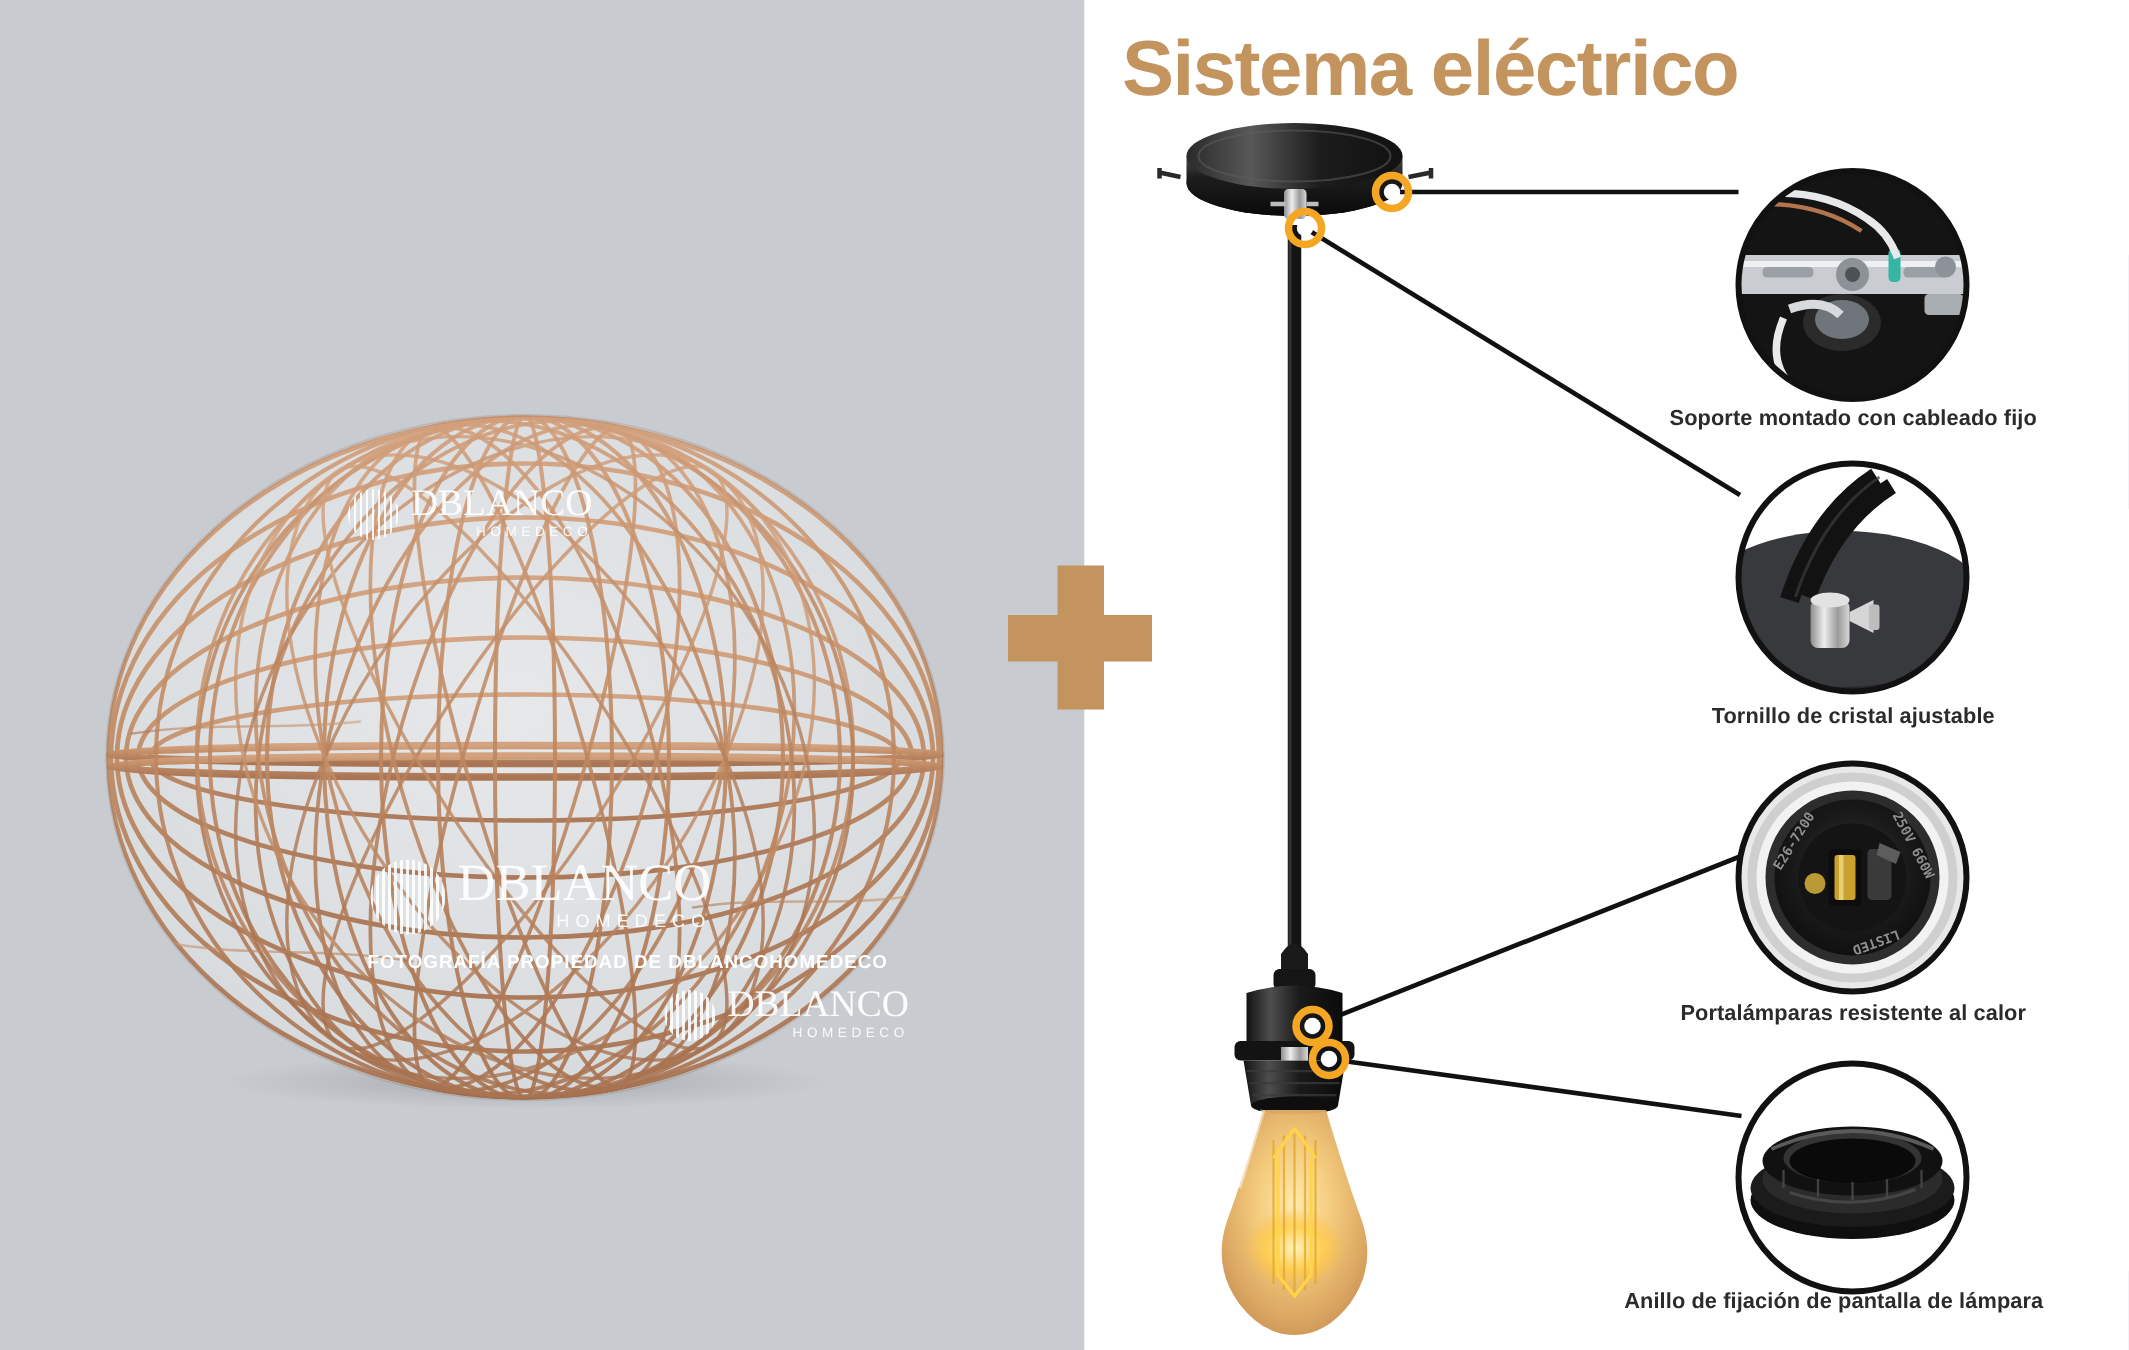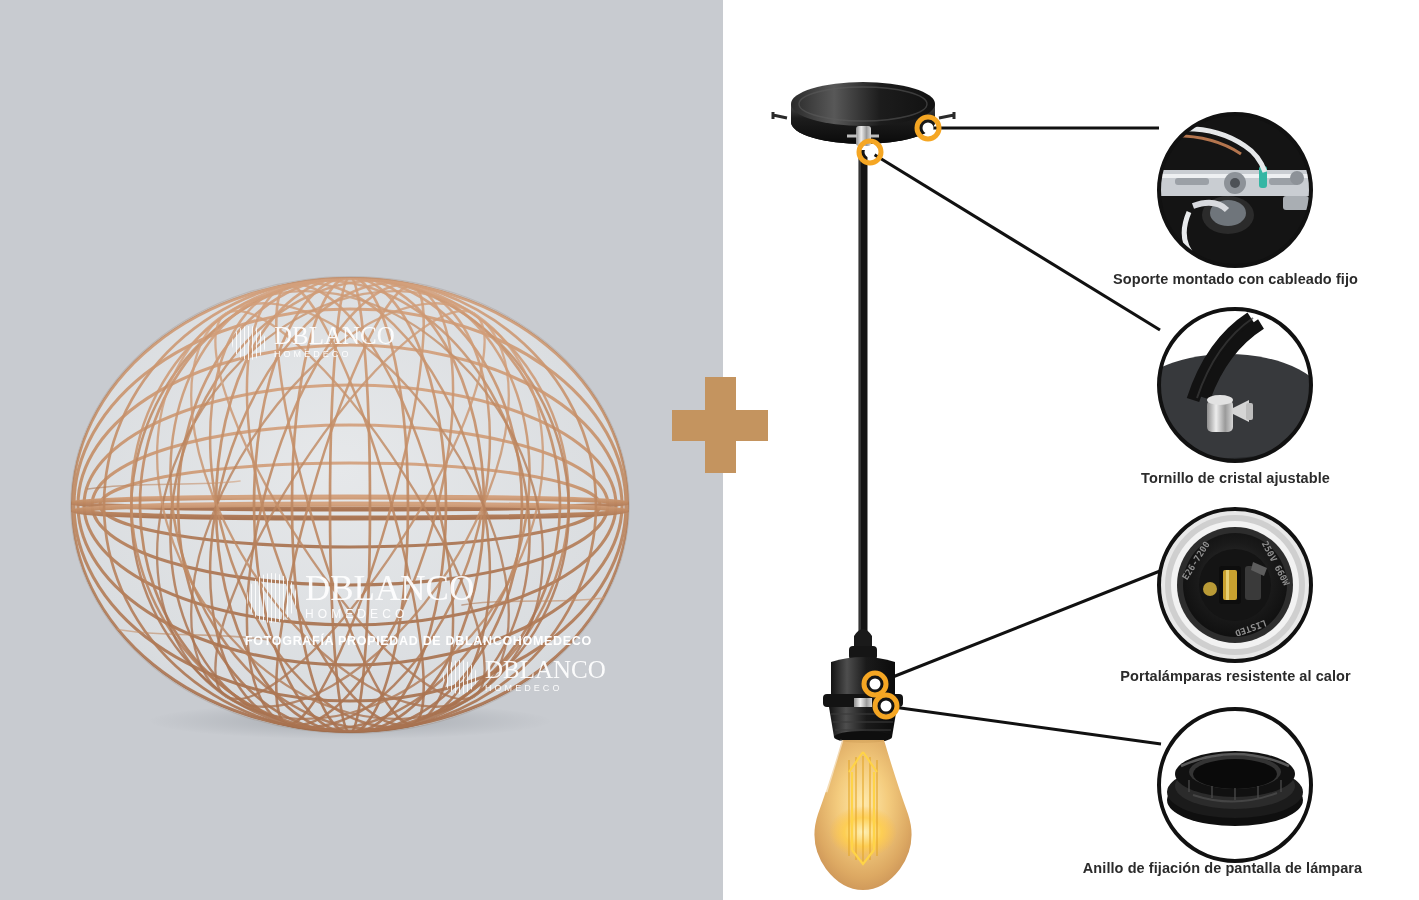--- a/index.html
+++ b/index.html
@@ -52,21 +52,21 @@
   }
   .weave { position: absolute; inset: 0; }
   .weave svg { display: block; width: 100%; height: 100%; }
   .shade-shadow {
     position: absolute; left: 110px; top: 448px; width: 400px; height: 36px;
     background: radial-gradient(ellipse at center, rgba(140,145,152,.55) 0%, rgba(200,203,208,0) 72%);
     border-radius: 50%;
   }
 
   
-  .wm { position: absolute; color: #ffffff; opacity: .93; pointer-events: none; }
+  .wm { position: absolute; color: #ffffff; opacity: .93; pointer-events: none; text-align: right; }
   .wm-row { display: flex; align-items: center; }
   .wm-logo {
     border-radius: 50%; margin-right: 8px; flex: none;
     background:
       repeating-linear-gradient(90deg,
         rgba(255,255,255,.95) 0px, rgba(255,255,255,.95) 1.5px,
         rgba(255,255,255,0) 1.5px, rgba(255,255,255,0) 4px);
   }
   .wm-brand { font-family: "Liberation Serif", serif; line-height: .95; }
   .wm-sub { letter-spacing: .34em; line-height: 1.5; }
@@ -450,20 +450,21 @@
             <path d="M558 780 L558 792"></path>
           </g>
           <path d="M458 766 q54 -24 108 0" stroke="#6d6d6d" stroke-width="2.5" fill="none" opacity=".8"></path>
           <path d="M470 795 q42 14 84 -2" stroke="#565656" stroke-width="2" fill="none" opacity=".6"></path>
         </g>
         <circle cx="512" cy="785" r="76" fill="none" stroke="#111111" stroke-width="4"></circle>
       </g>
     </svg>
   </div>
 
+  <div class="title-right">Sistema eléctrico</div>
 
   <div class="plus">
     <i class="h"></i>
       <i class="v"></i>
   </div>
 
   <div class="callout-label" style="left:958px; top:271px; width:555px;">Soporte montado con cableado fijo</div>
   <div class="callout-label" style="left:958px; top:470px; width:555px;">Tornillo de cristal ajustable</div>
   <div class="callout-label" style="left:958px; top:668px; width:555px;">Portalámparas resistente al calor</div>
   <div class="callout-label" style="left:945px; top:860px; width:555px;">Anillo de fijación de pantalla de lámpara</div>

